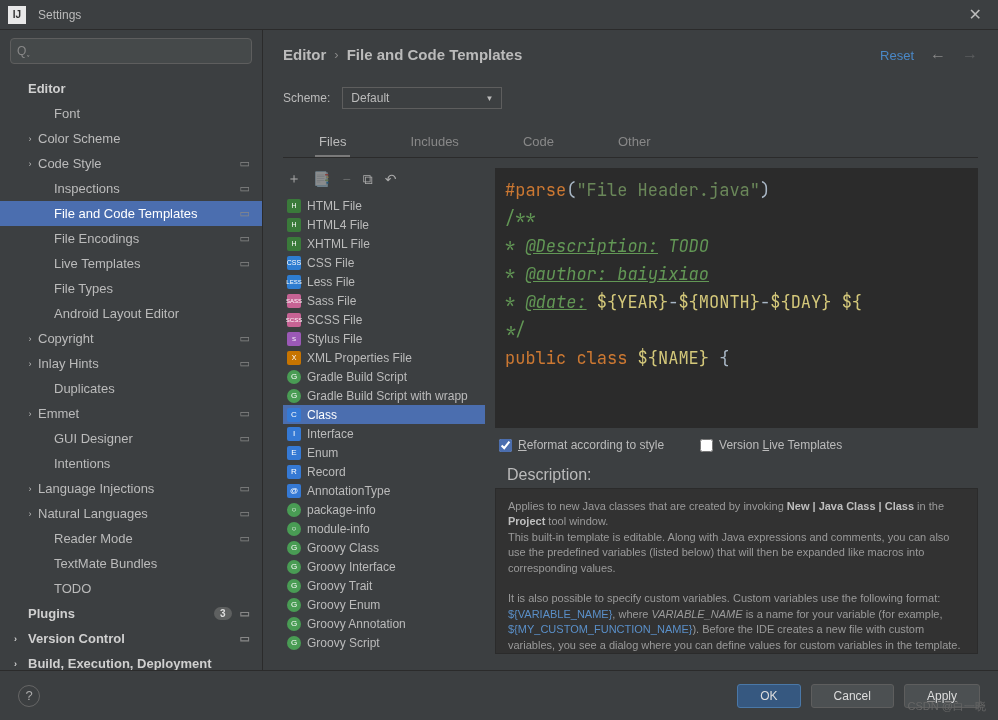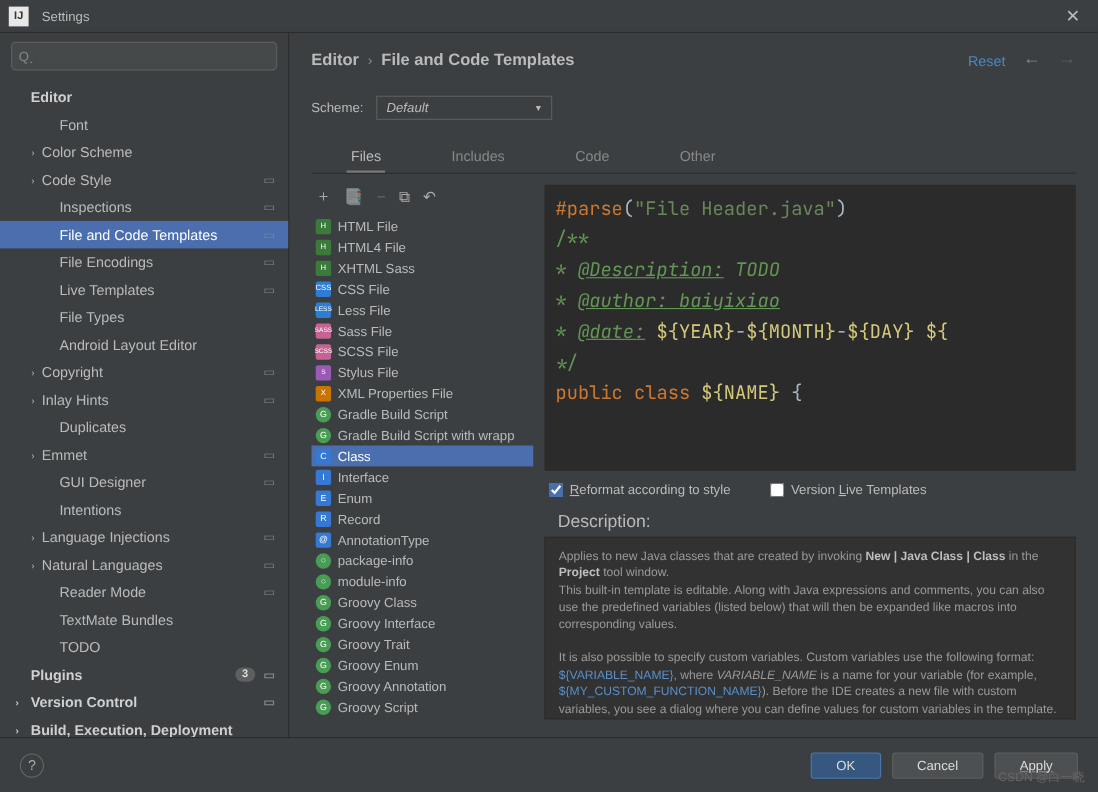--- a/index.html
+++ b/index.html
@@ -30,21 +30,21 @@
 .content { flex: 1; display: flex; flex-direction: column; padding: 0 20px; position: relative; }
 .breadcrumb { display: flex; align-items: center; height: 48px; }
 .breadcrumb .crumb { color: #bbb; font-size: 15px; font-weight: bold; }
 .breadcrumb .sep { margin: 0 8px; color: #888; }
 .breadcrumb .actions { margin-left: auto; display: flex; align-items: flex-end; gap: 16px; }
 .breadcrumb .reset { color: #4a88c7; font-size: 13px; }
 .breadcrumb .nav-arrow { color: #888; font-size: 16px; }
 
 .scheme-row { display: flex; align-items: center; height: 40px; gap: 12px; }
 .scheme-row label { font-size: 12px; color: #bbb; }
-.scheme-row .dropdown { border: 1px solid #5e5e5e; background: #3c3f41; padding: 3px 8px; width: 160px; display: flex; align-items: center; justify-content: space-between; font-size: 12px; font-style: italic; }
+.scheme-row .dropdown { border: 1px solid #5e5e5e; background: #3c3f41; padding: 3px 8px; width: 160px; display: flex; align-items: center; justify-content: space-between; font-size: 12px; }
 .scheme-row .dropdown .arrow-down { font-size: 8px; }
 
 .tabs { display: flex; gap: 24px; height: 32px; align-items: end; border-bottom: 1px solid #2b2b2b; margin-top: 8px; }
 .tab { padding: 6px 4px; color: #888; font-size: 13px; border-bottom: 2px solid transparent; margin-left: 32px; }
 .tab.active { color: #bbb; border-bottom: 2px solid #7a7a7a; }
 
 .split { display: flex; flex: 1; margin-top: 10px; min-height: 0; }
 .filelist-pane { width: 202px; display: flex; flex-direction: column; }
 .toolbar { display: flex; align-items: center; gap: 12px; padding: 2px 4px 8px 4px; color: #aaa; }
 .toolbar .tb-icon { font-size: 14px; color: #aaa; }
@@ -245,21 +245,21 @@
             <div class="file-item">
               <span class="file-icon fi-html">H</span>
               <span>HTML File</span>
             </div>
             <div class="file-item">
               <span class="file-icon fi-html">H</span>
               <span>HTML4 File</span>
             </div>
             <div class="file-item">
               <span class="file-icon fi-html">H</span>
-              <span>XHTML Sass</span>
+              <span>XHTML File</span>
             </div>
             <div class="file-item">
               <span class="file-icon fi-css">CSS</span>
               <span>CSS File</span>
             </div>
             <div class="file-item">
               <span class="file-icon fi-less">LESS</span>
               <span>Less File</span>
             </div>
             <div class="file-item">

